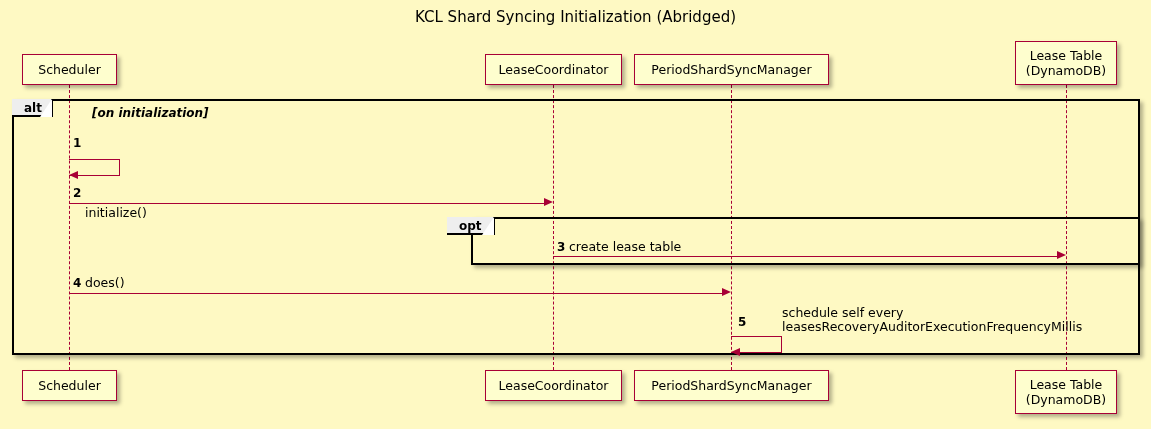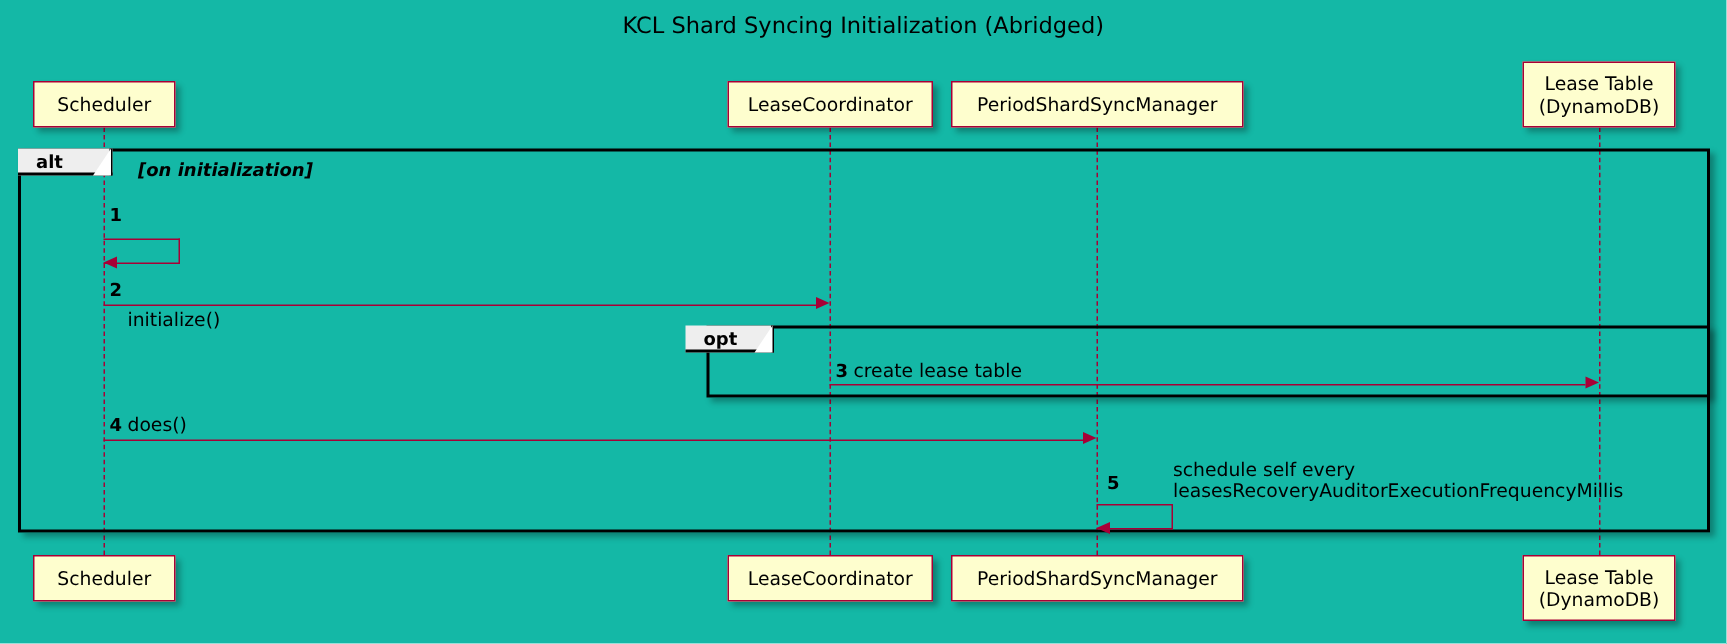--- a/index.html
+++ b/index.html
@@ -4,21 +4,21 @@
 <style>
   html, body {
     margin: 0;
     padding: 0;
     background: #ffffff;
   }
   #diagram {
     position: relative;
     width: 1151px;
     height: 429px;
-    background: #14b8a6;
+    background: #fef9c3;
     font-family: "DejaVu Sans", sans-serif;
     overflow: hidden;
   }
   .title {
     position: absolute;
     top: 8px;
     left: 0;
     width: 1151px;
     text-align: center;
     font-size: 15px;
@@ -136,28 +136,28 @@
 <div id="diagram">
 
   <div class="title">KCL Shard Syncing Initialization (Abridged)</div>
 
   <div class="lifeline" style="left:69px; top:85px; height:285px;"></div>
   <div class="lifeline" style="left:553px; top:85px; height:285px;"></div>
   <div class="lifeline" style="left:731px; top:85px; height:285px;"></div>
   <div class="lifeline" style="left:1066px; top:85px; height:285px;"></div>
 
   <div class="fragment" style="left:12px; top:99px; width:1128px; height:256px;"></div>
-  <div class="fragment-label" style="left:12px; top:99px; width:63px;">
+  <div class="fragment-label" style="left:12px; top:99px; width:41px;">
     <span>alt</span>
     <span class="notch"></span>
   </div>
   <div class="fragment-cond" style="left:92px; top:106px;">[on initialization]</div>
 
   <div class="fragment" style="left:471px; top:217px; width:669px; height:48px;"></div>
-  <div class="fragment-label" style="left:457px; top:217px; width:59px;">
+  <div class="fragment-label" style="left:447px; top:217px; width:48px;">
     <span>opt</span>
     <span class="notch"></span>
   </div>
 
   <div class="msg-num" style="left:73px; top:136px;">1</div>
   <div class="self-loop" style="left:69px; top:159px; width:51px; height:17px;"></div>
   <div class="arrow-left" style="left:69px; top:171px;"></div>
 
   <div class="msg-num" style="left:73px; top:186px;">2</div>
   <div class="msg-label" style="left:85px; top:186px;margin-top:20px;">initialize()</div>

